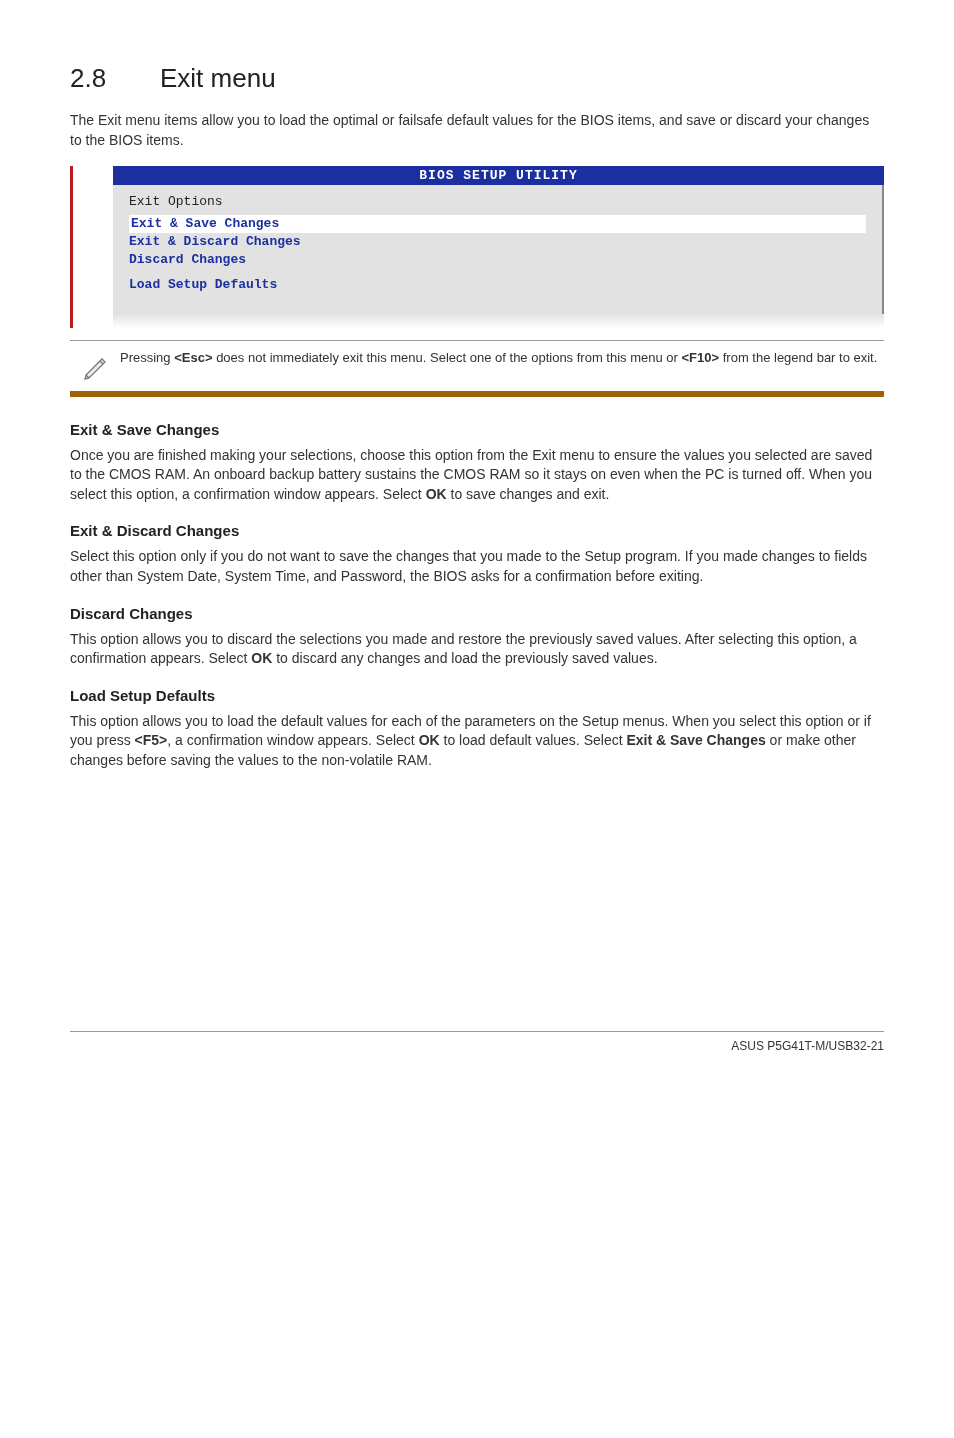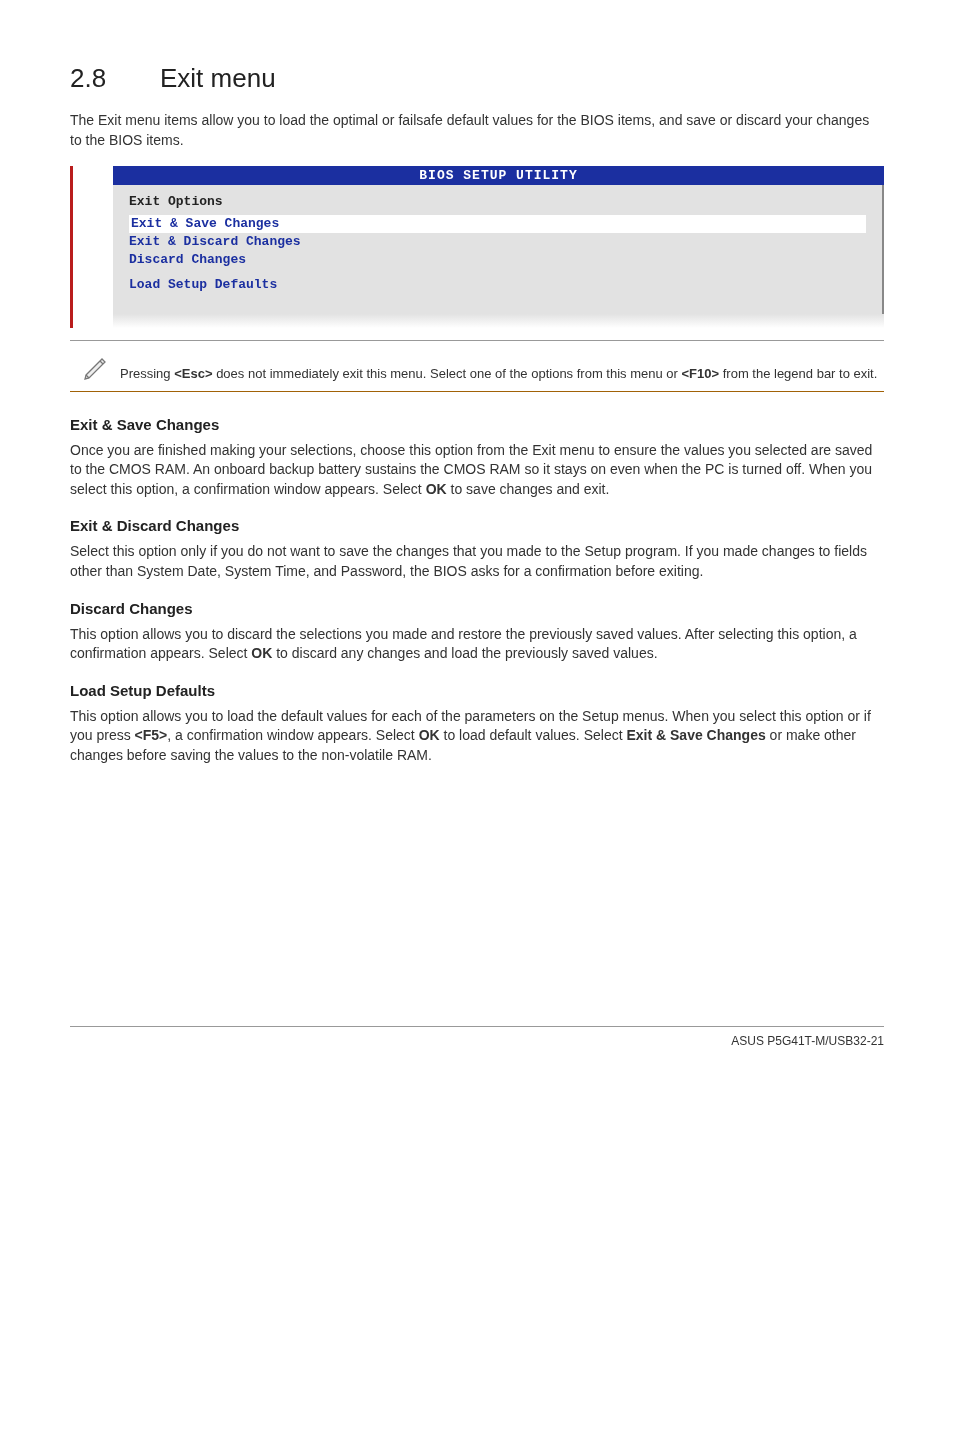--- a/index.html
+++ b/index.html
@@ -58,39 +58,39 @@
   .bios-body {
     display: flex;
     background: #e2e2e2;
     position: relative;
   }
   .bios-left {
     flex: 1;
     padding: 8px 16px 20px 16px;
     border-right: 2px solid #888;
   }
-  .bios-left .blk { color: #222; font-weight: bold; }
+  .bios-left .blk { color: #222; font-weight: normal; }
   .bios-left .hi  { background:#fff; color:#1b2fa0; font-weight:bold; padding:0 2px; }
   .bios-left .blue{ color:#1b2fa0; font-weight:bold; }
   .bios-right {
     width: 220px;
     padding: 8px 10px 18px 12px;
     color:#1b2fa0;
     font-weight:bold;
     line-height:1.35;
   }
   .bios-bottom-fade {
     height: 14px;
     background: linear-gradient(#e2e2e2, #fff);
   }
   
   .note {
-    display:flex; align-items:flex-end;
+    display:flex; align-items:flex-start;
     border-top: 1px solid #999;
-    border-bottom: 1px solid #a16207;
+    border-bottom: 6px solid #a16207;
     padding: 8px 0;
     margin: 10px 0 22px 0;
   }
   .note-icon { width:50px; flex:none; display:flex; align-items:center; justify-content:center; }
   .note-text { font-size:13px; }
   h3.sub { font-size:15px; font-weight:bold; color:#222; margin:16px 0 6px 0; }
   p.body { margin:0 0 10px 0; }
   .footer {
     border-top:1px solid #999;
     margin-top: 260px;

